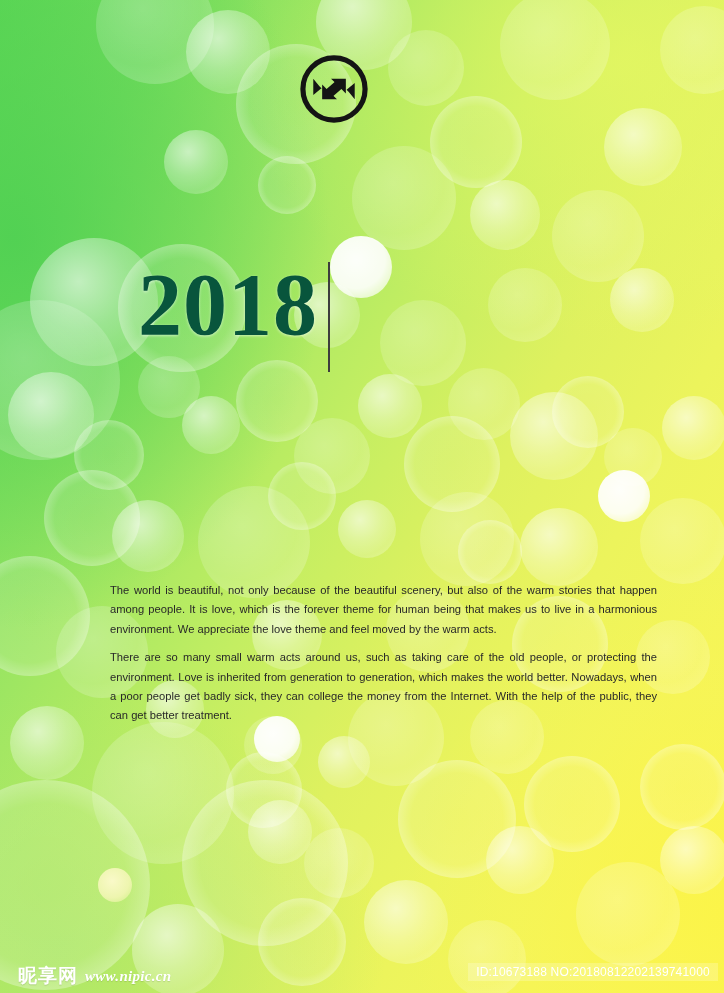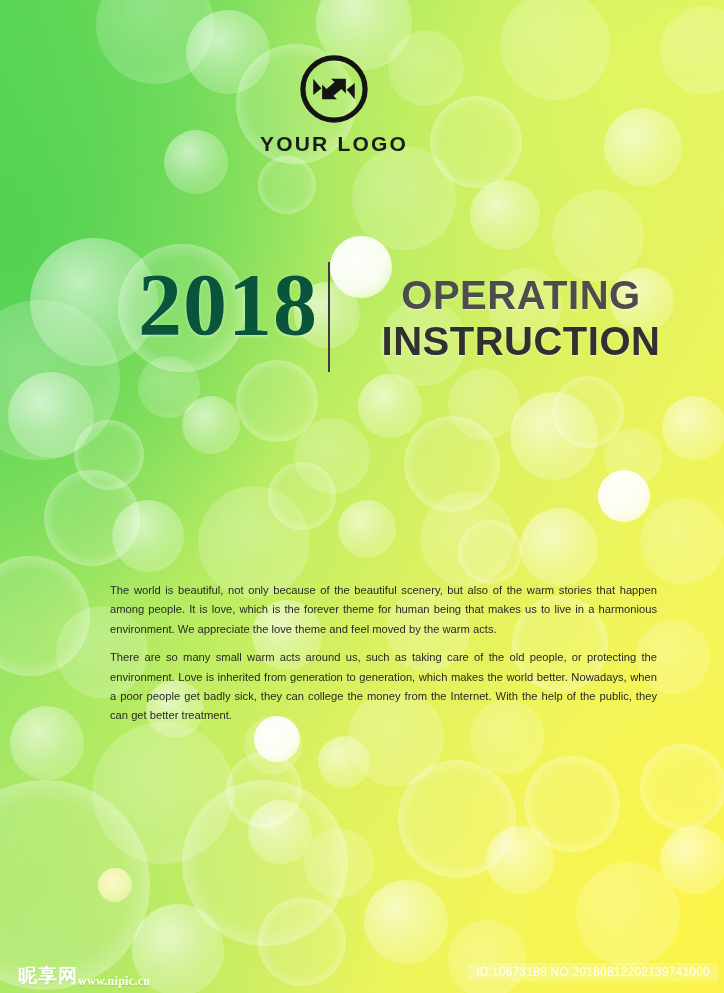--- a/index.html
+++ b/index.html
@@ -191,34 +191,36 @@
     left: 0;
     bottom: 0;
     width: 724px;
     height: 38px;
   }
   #footer-brand {
     position: absolute;
     left: 18px;
     top: 8px;
     display: flex;
-    align-items: flex-end;
+    align-items: center;
+    gap: 7px;
   }
   #brand-cn {
     font-family: "Liberation Sans", sans-serif;
     font-weight: bold;
     font-size: 19px;
     color: #ffffff;
     letter-spacing: 1px;
     text-shadow: 0 1px 1px rgba(0,0,0,0.12);
   }
   #brand-url {
     font-family: "Liberation Serif", serif;
-    font-weight: bold;
-    font-size: 12px;
+    font-style: italic;
+    font-weight: bold;
+    font-size: 15px;
     color: #ffffff;
     letter-spacing: 0.3px;
     text-shadow: 0 1px 1px rgba(0,0,0,0.12);
   }
   #footer-id {
     position: absolute;
     right: 6px;
     top: 8px;
     padding: 2px 8px;
     font-size: 12px;
@@ -323,30 +325,25 @@
     <div class="bk soft" style="left:660px; top:826px; width:68px;  height:68px;"></div>
     <div class="bk faint" style="left:448px; top:920px; width:78px;  height:78px;"></div>
   </div>
 
   <div id="logo-block">
     <svg id="logo-mark" width="74" height="74" viewBox="0 0 100 100">
       <circle cx="50" cy="50" r="42" fill="none" stroke="#141414" stroke-width="7"></circle>
       <path d="M22 36 L22 58 L33 49 L46 62 L60 50 L66 56 L66 36 L46 36 L52 42 L38 54 L30 46 Z" fill="#141414"></path>
       <path d="M78 64 L78 42 L67 51 L54 38 L40 50 L34 44 L34 64 L54 64 L48 58 L62 46 L70 54 Z" fill="#141414"></path>
     </svg>
-    <div id="logo-text">YOUR LOGO</div>
   </div>
 
   <div id="title-block">
     <div id="year">2018</div>
     <div id="title-divider"></div>
-    <div id="title-lines">
-      <div id="title-line1">OPERATING</div>
-      <div id="title-line2">INSTRUCTION</div>
-    </div>
   </div>
 
   <div id="body-copy">
     <p>The world is beautiful, not only because of the beautiful scenery, but also of the warm stories that happen among people. It is love, which is the forever theme for human being that makes us to live in a harmonious environment. We appreciate the love theme and feel moved by the warm acts.</p>
     <p>There are so many small warm acts around us, such as taking care of the old people, or protecting the environment. Love is inherited from generation to generation, which makes the world better. Nowadays, when a poor people get badly sick, they can college the money from the Internet. With the help of the public, they can get better treatment.</p>
   </div>
 
   <div id="footer">
     <div id="footer-brand">
       <span id="brand-cn">昵享网</span>

